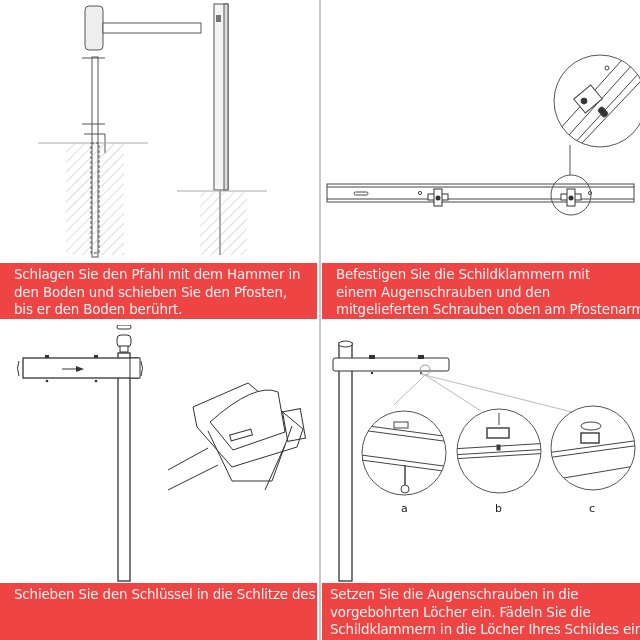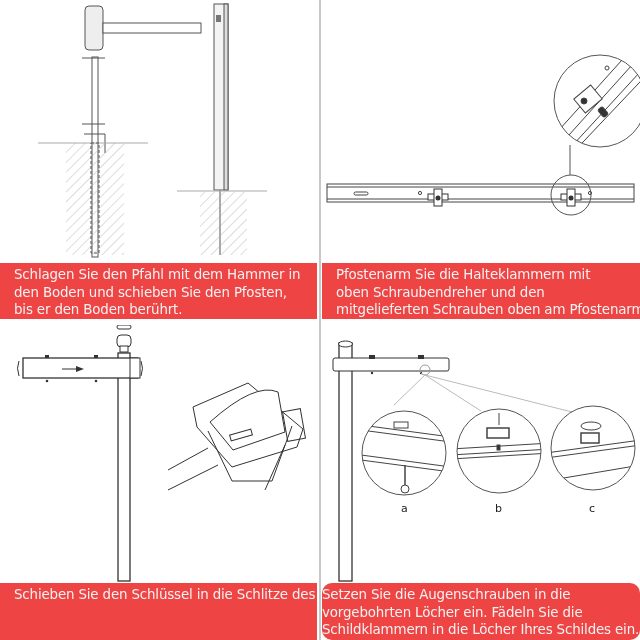--- a/index.html
+++ b/index.html
@@ -89,22 +89,22 @@
         <line x1="245" y1="160" x2="335" y2="65"></line>
         <rect x="256" y="90" width="22" height="18" transform="rotate(-40 267 99)" fill="#fff"></rect>
         <circle cx="263" cy="101" r="3" fill="#333"></circle>
         <rect x="279" y="107" width="6" height="10" rx="2" fill="#333" transform="rotate(-40 282 112)"></rect>
         <circle cx="286" cy="68" r="2"></circle>
       </g>
     </g>
   </svg>
 </div>
 <div class="caption" style="left:322px;top:263px;width:318px;height:56px;">
-  <span>Pfostenarm Sie die Halteklammern mit</span>
-  <span>oben Schraubendreher und den</span>
+  <span>Befestigen Sie die Schildklammern mit</span>
+  <span>einem Augenschrauben und den</span>
   <span>mitgelieferten Schrauben oben am Pfostenarm.</span>
 </div>
 
 <div class="panel" style="left:0;top:325px;width:319px;height:257px;">
   <svg width="319" height="257" viewBox="0 0 319 257">
     <g>
       <rect x="118" y="28" width="12" height="228" fill="#fff" stroke="#333" stroke-width="1.3"></rect>
       <rect x="23" y="33" width="115" height="20" fill="#fff" stroke="#333" stroke-width="1.3"></rect>
       <rect x="130" y="33" width="10" height="20" fill="#fff" stroke="#333"></rect>
       <path d="M19 36 q-3 7 0 15" fill="none" stroke="#333"></path>
@@ -194,17 +194,17 @@
         <line x1="225" y1="156" x2="320" y2="140"></line>
         <rect x="260" y="108" width="18" height="10" stroke-width="1.5"></rect>
         <ellipse cx="270" cy="101" rx="10" ry="4"></ellipse>
       </g>
     </g>
     <text x="80" y="187" font-size="11" fill="#222" font-family="DejaVu Sans, sans-serif">a</text>
     <text x="174" y="187" font-size="11" fill="#222" font-family="DejaVu Sans, sans-serif">b</text>
     <text x="268" y="187" font-size="11" fill="#222" font-family="DejaVu Sans, sans-serif">c</text>
   </svg>
 </div>
-<div class="caption" style="left:322px;top:583px;width:318px;height:57px;padding-left:0;border-radius:10px;">
+<div class="caption" style="left:322px;top:583px;width:318px;height:57px;padding-left:8px;">
   <span>Setzen Sie die Augenschrauben in die</span>
   <span>vorgebohrten Löcher ein. Fädeln Sie die</span>
   <span>Schildklammern in die Löcher Ihres Schildes ein.</span>
 </div>
 
 </body></html>

